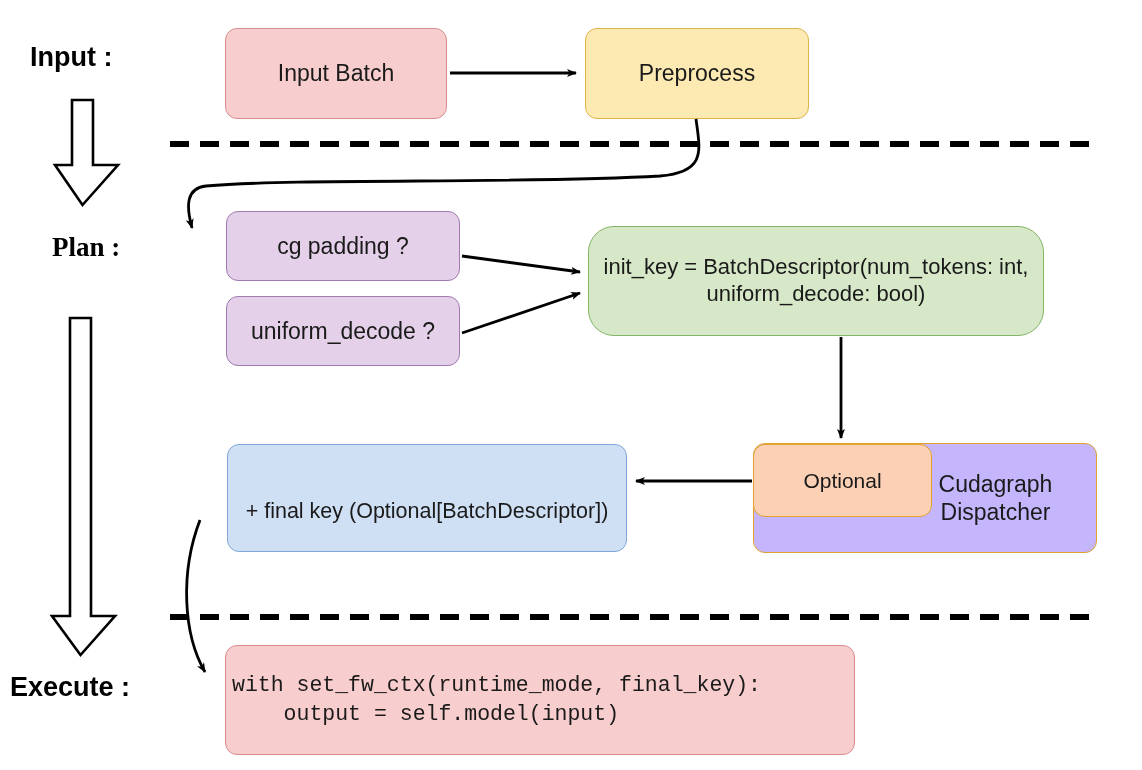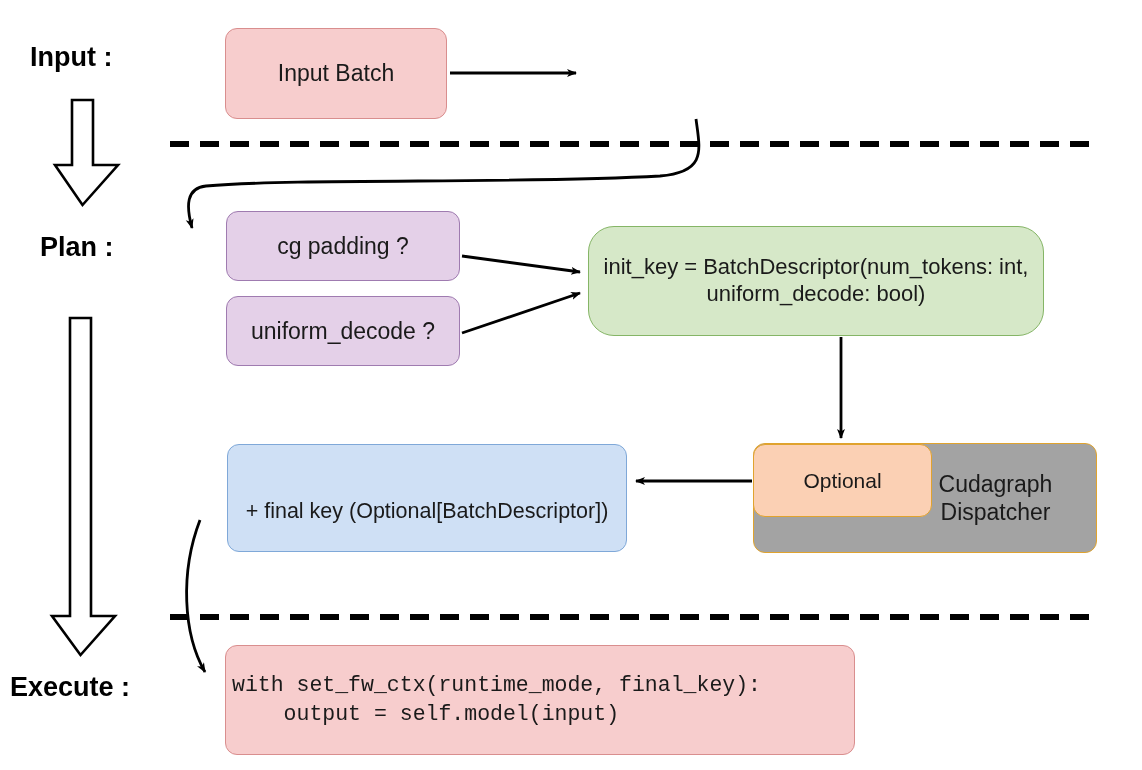--- a/index.html
+++ b/index.html
@@ -31,21 +31,21 @@
 
   .n-unifdec{left:226px;top:296px;width:234px;height:70px;
         background:#e4d0e8;border-color:#9f7bb0;}
   .n-unifdec .txt{font-size:23px;color:#1a1a1a;}
 
   .n-initkey{left:588px;top:226px;width:456px;height:110px;
         background:#d6e8c8;border-color:#85b566;border-radius:26px;}
   .n-initkey .txt{font-size:22px;color:#1a1a1a;}
 
   .n-cudagraph{left:753px;top:443px;width:344px;height:110px;
-        background:#a3a3a3;border-color:#e0a32e;
+        background:#c4b5fd;border-color:#e0a32e;
         justify-content:flex-end;}
   .n-cudagraph .txt{font-size:23px;color:#1a1a1a;width:185px;}
 
   .n-dispatch{left:753px;top:444px;width:179px;height:73px;
         background:#fbd0b4;border-color:#e0a32e;}
   .n-dispatch .txt{font-size:21px;color:#1a1a1a;}
 
   .n-runtime{left:227px;top:444px;width:400px;height:108px;
         background:#cfe0f5;border-color:#7fa8d8;}
   .n-runtime .txt{font-size:21.5px;color:#1a1a1a;}
@@ -56,27 +56,30 @@
   .n-code .txt{font-family:"Liberation Mono","DejaVu Sans Mono",monospace;
         font-size:21.5px;color:#1a1a1a;text-align:left;white-space:pre;
         padding-left:6px;line-height:1.35;}
 </style>
 </head>
 <body>
 
 <div id="stage">
 
   <div class="phase-label" style="left:30px;top:42px;">Input :</div>
-  <div class="phase-label" style="left:40px;top:232px;">Plan :</div>
+  <div class="phase-label" style="left:52px;top:232px;font-family:Liberation Serif, serif;">Plan :</div>
   <div class="phase-label" style="left:10px;top:672px;">Execute :</div>
 
   <div class="node n-input-batch">
     <span class="txt">Input Batch</span>
   </div>
 
+  <div class="node n-preprocess">
+    <span class="txt">Preprocess</span>
+  </div>
 
   <div class="node n-cgpad">
     <span class="txt">cg padding ?</span>
   </div>
 
   <div class="node n-unifdec">
     <span class="txt">uniform_decode ?</span>
   </div>
 
   <div class="node n-initkey">

